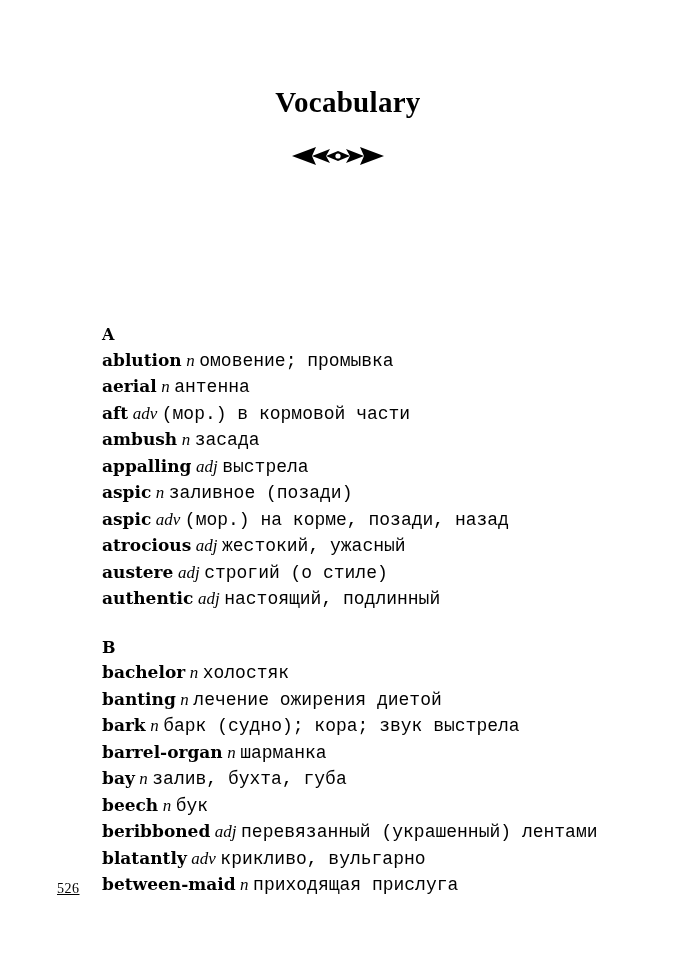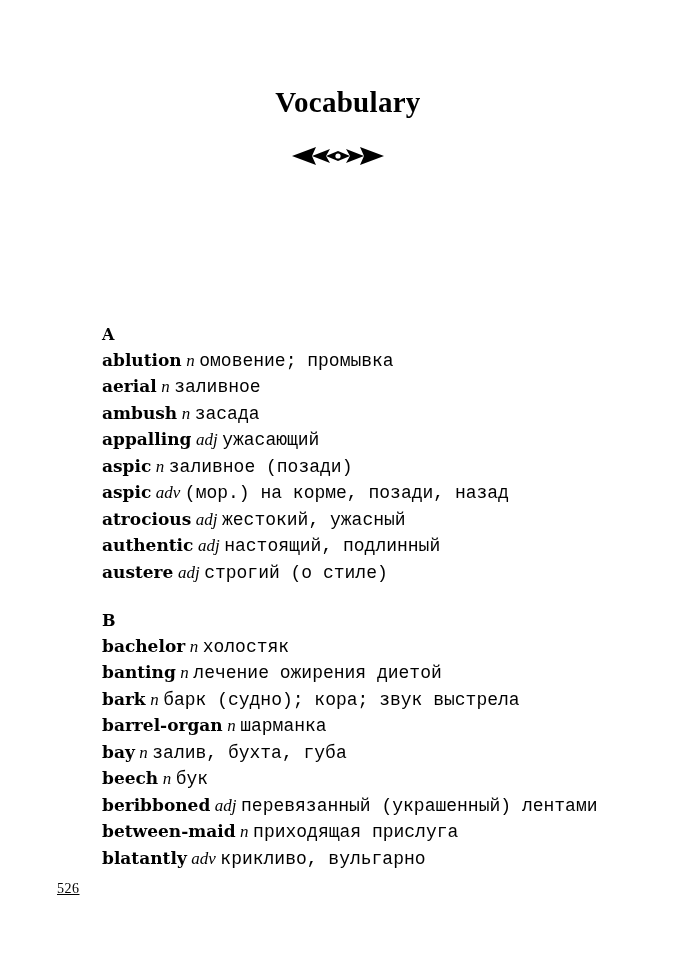--- a/index.html
+++ b/index.html
@@ -115,56 +115,61 @@
       <div class="section-letter">A</div>
 
       <div class="entry">
         <span class="hw">ablution</span>
         <span class="pos">n</span>
         <span class="def">омовение; промывка</span>
       </div>
       <div class="entry">
         <span class="hw">aerial</span>
         <span class="pos">n</span>
-        <span class="def">заливное</span>
+        <span class="def">антенна</span>
+      </div>
+      <div class="entry">
+        <span class="hw">aft</span>
+        <span class="pos">adv</span>
+        <span class="def">(мор.) в кормовой части</span>
       </div>
       <div class="entry">
         <span class="hw">ambush</span>
         <span class="pos">n</span>
         <span class="def">засада</span>
       </div>
       <div class="entry">
         <span class="hw">appalling</span>
         <span class="pos">adj</span>
-        <span class="def">ужасающий</span>
+        <span class="def">выстрела</span>
       </div>
       <div class="entry">
         <span class="hw">aspic</span>
         <span class="pos">n</span>
         <span class="def">заливное (позади)</span>
       </div>
       <div class="entry">
         <span class="hw">aspic</span>
         <span class="pos">adv</span>
         <span class="def">(мор.) на корме, позади, назад</span>
       </div>
       <div class="entry">
         <span class="hw">atrocious</span>
         <span class="pos">adj</span>
         <span class="def">жестокий, ужасный</span>
       </div>
       <div class="entry">
+        <span class="hw">austere</span>
+        <span class="pos">adj</span>
+        <span class="def">строгий (о стиле)</span>
+      </div>
+      <div class="entry">
         <span class="hw">authentic</span>
         <span class="pos">adj</span>
         <span class="def">настоящий, подлинный</span>
-      </div>
-      <div class="entry">
-        <span class="hw">austere</span>
-        <span class="pos">adj</span>
-        <span class="def">строгий (о стиле)</span>
       </div>
     </div>
 
     <div class="section-gap"></div>
 
     <div class="section">
       <div class="section-letter">B</div>
 
       <div class="entry">
         <span class="hw">bachelor</span>
@@ -193,30 +198,30 @@
       </div>
       <div class="entry">
         <span class="hw">beech</span>
         <span class="pos">n</span>
         <span class="def">бук</span>
       </div>
       <div class="entry">
         <span class="hw">beribboned</span>
         <span class="pos">adj</span>
         <span class="def">перевязанный (украшенный) лентами</span>
-      </div>
-      <div class="entry">
-        <span class="hw">between-maid</span>
-        <span class="pos">n</span>
-        <span class="def">приходящая прислуга</span>
       </div>
       <div class="entry">
         <span class="hw">blatantly</span>
         <span class="pos">adv</span>
         <span class="def">крикливо, вульгарно</span>
       </div>
+      <div class="entry">
+        <span class="hw">between-maid</span>
+        <span class="pos">n</span>
+        <span class="def">приходящая прислуга</span>
+      </div>
     </div>
 
   </div>
 
   <div class="folio">526</div>
 
 </div>
 
 </body></html>

